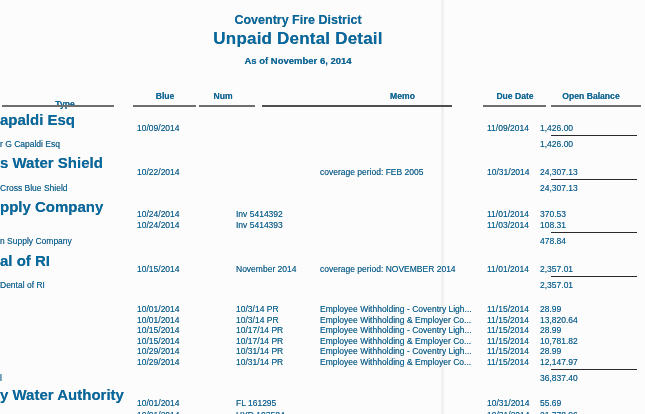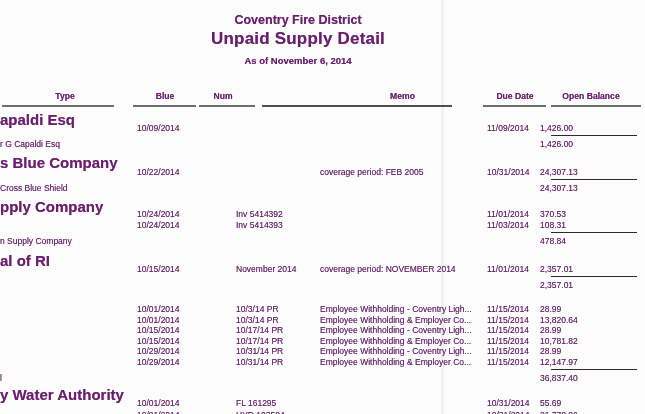--- a/index.html
+++ b/index.html
@@ -1,30 +1,30 @@
 <!DOCTYPE html>
 <html><head>
 <meta charset="utf-8">
 <style>
   html,body{margin:0;padding:0;background:#e8e8e8;}
   .page{
     position:relative;width:645px;height:414px;overflow:hidden;
     background:#fcfcfc;
     font-family:"Liberation Sans","DejaVu Sans",sans-serif;
-    color:#701a75;
+    color:#0369a1;
     text-shadow:0 0 .4px rgba(20,20,20,.55);
   }
   .title-block{position:absolute;top:13px;left:0;width:596px;text-align:center;}
   .t1{font-size:12.5px;font-weight:bold;margin:0;}
   .t2{font-size:17px;font-weight:bold;margin:2px 0 0 0;letter-spacing:.2px;}
   .t3{font-size:9.5px;font-weight:bold;margin:6px 0 0 0;}
   .colhead{position:absolute;top:91px;left:0;width:645px;height:12px;
     font-size:8.6px;font-weight:bold;}
   .colhead span{position:absolute;text-align:center;}
-  .h-type{left:0;width:130px;}
+  .h-type{left:0;width:130px;margin-top:8px;}
   .h-date{left:135px;width:60px;}
   .h-num{left:192px;width:62px;}
   .h-memo{left:320px;width:165px;}
   .h-due{left:485px;width:60px;}
   .h-open{left:545px;width:92px;}
   .hrule{position:absolute;height:0;border-top:2px solid #6e6e6e;top:105px;}
   .hr-type{left:2px;width:112px;}
   .hr-date{left:133px;width:63px;}
   .hr-num{left:199px;width:56px;}
   .hr-memo{left:262px;width:190px;border-top-color:#4e4e4e;}
@@ -44,21 +44,21 @@
 </style>
 </head>
 <body>
 
 <div class="page">
 
   <div class="fold-line"></div>
 
   <div class="title-block">
     <div class="t1">Coventry Fire District</div>
-    <div class="t2">Unpaid Supply Detail</div>
+    <div class="t2">Unpaid Dental Detail</div>
     <div class="t3">As of November 6, 2014</div>
   </div>
 
   <div class="colhead">
     <span class="h-type">Type</span>
     <span class="h-date">Blue</span>
     <span class="h-num">Num</span>
     <span class="h-memo">Memo</span>
     <span class="h-due">Due Date</span>
     <span class="h-open">Open Balance</span>
@@ -81,21 +81,21 @@
         <div class="cm"></div>
         <div class="cdd">11/09/2014</div>
         <div class="ca">1,426.00</div>
       </div>
       <div class="subrule" style="top: 135px;"></div>
       <div class="row" style="top: 139px;">
         <div class="ct">r G Capaldi Esq</div>
         <div class="ca">1,426.00</div>
       </div>
       <div class="row vendor" style="top: 154px;">
-        <div class="ct">s Blue Company</div>
+        <div class="ct">s Water Shield</div>
       </div>
       <div class="row" style="top: 167px;">
         <div class="cd">10/22/2014</div>
         <div class="cn"></div>
         <div class="cm">coverage period: FEB 2005</div>
         <div class="cdd">10/31/2014</div>
         <div class="ca">24,307.13</div>
       </div>
       <div class="subrule" style="top: 179px;"></div>
       <div class="row" style="top: 183px;">
@@ -129,20 +129,21 @@
       </div>
       <div class="row" style="top: 264px;">
         <div class="cd">10/15/2014</div>
         <div class="cn">November 2014</div>
         <div class="cm">coverage period: NOVEMBER 2014</div>
         <div class="cdd">11/01/2014</div>
         <div class="ca">2,357.01</div>
       </div>
       <div class="subrule" style="top: 276px;"></div>
       <div class="row" style="top: 280px;">
+        <div class="ct">Dental of RI</div>
         <div class="ca">2,357.01</div>
       </div>
       <div class="row" style="top: 304px;">
         <div class="cd">10/01/2014</div>
         <div class="cn">10/3/14 PR</div>
         <div class="cm">Employee Withholding - Coventry Ligh...</div>
         <div class="cdd">11/15/2014</div>
         <div class="ca">28.99</div>
       </div>
       <div class="row" style="top: 314.5px;">

